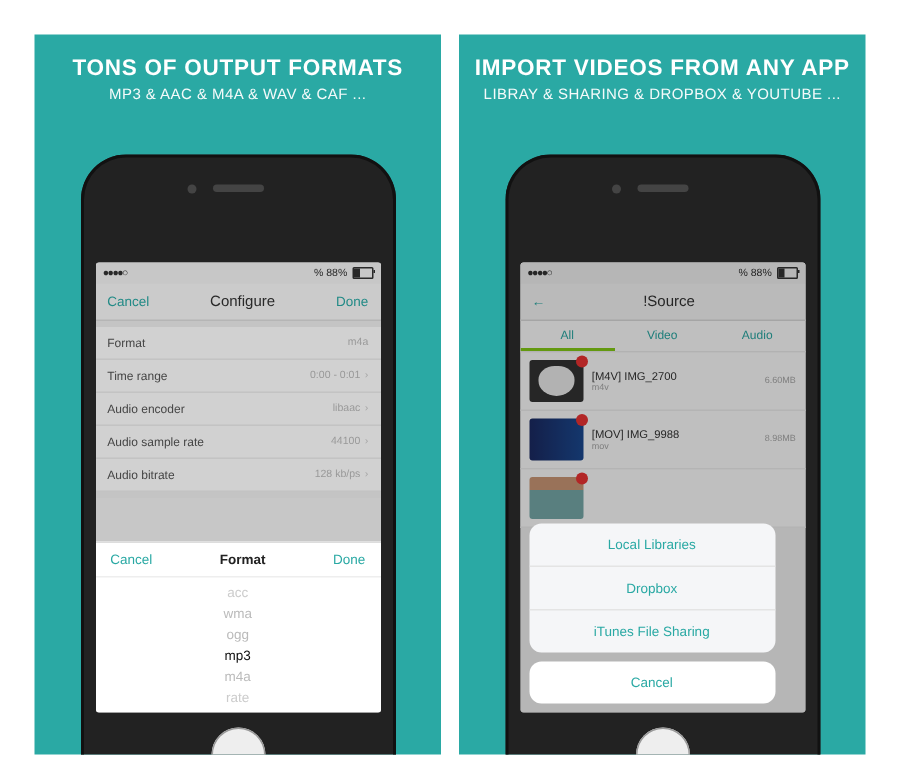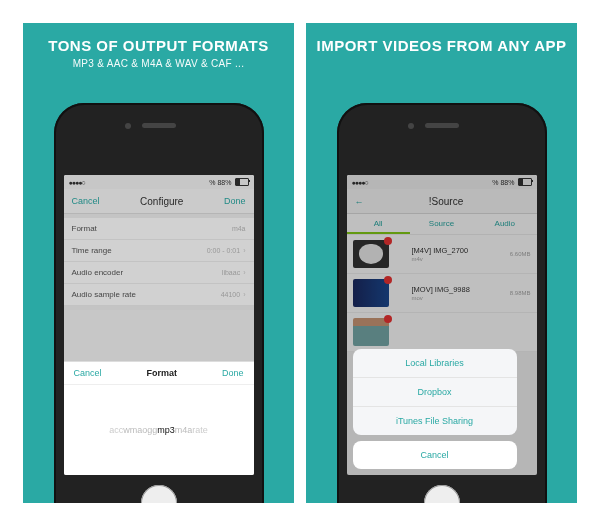--- a/index.html
+++ b/index.html
@@ -102,35 +102,35 @@
   .sheet {
     position:absolute; left:0; right:0; bottom:0; background:#fff; z-index:3;
     border-top:1px solid #ddd;
   }
   .sheet-bar {
     display:flex; justify-content:space-between; padding:6px 10px;
     font-size:9px; border-bottom:1px solid #eee;
   }
   .sheet-bar .l, .sheet-bar .r { color:#2aa9a4; }
   .sheet-bar .c { color:#222; font-weight:600; }
-  .picker { height:90px; display:flex; justify-content:center; align-items:center; font-size:9px; }
+  .picker { height:90px; display:flex; flex-direction:column; justify-content:center; align-items:center; font-size:9px; }
   .picker div { padding:2px 0; color:#ccc; }
   .picker .sel { color:#111; font-weight:500; }
   .picker .near { color:#bbb; }
 
   
   .segbar {
     display:flex; height:20px; background:#fff; font-size:8px; color:#2aa9a4;
     border-bottom:1px solid #eee;
   }
   .seg { flex:1; text-align:center; padding:5px 0; }
   .seg.active { border-bottom:2px solid #84cc16; color:#2aa9a4; font-weight:500; }
   .mrow {
     display:flex; align-items:center; padding:5px 6px; background:#fff;
-    border-bottom:1px solid #f0f0f0; gap:23px;
+    border-bottom:1px solid #f0f0f0; gap:6px;
   }
   .thumb { width:36px; height:28px; background:#333; border-radius:2px; position:relative; flex-shrink:0; }
   .thumb.flower::after {
     content:""; position:absolute; inset:4px 6px; background:#eee; border-radius:45% 45% 50% 50%;
   }
   .thumb.fish { background:linear-gradient(90deg,#1b2a62,#1b4a92); }
   .thumb.boat { background:linear-gradient(180deg,#c97 30%,#7aa 30%); }
   .badge { position:absolute; top:-3px; right:-3px; width:8px; height:8px; background:#e33; border-radius:50%; }
   .minfo { flex:1; font-size:7.5px; color:#444; display:flex; flex-direction:column; gap:1px;}
   .mname { color:#333; }
@@ -198,20 +198,24 @@
             <span class="rv"><span>0:00 - 0:01</span><span class="chev">›</span></span>
           </div>
           <div class="row">
             <span>Audio encoder</span>
             <span class="rv"><span>libaac</span><span class="chev">›</span></span>
           </div>
           <div class="row">
             <span>Audio sample rate</span>
             <span class="rv"><span>44100</span><span class="chev">›</span></span>
           </div>
+          <div class="row">
+            <span>Audio bitrate</span>
+            <span class="rv"><span>128 kb/ps</span><span class="chev">›</span></span>
+          </div>
         </div>
         <div class="dim-overlay"></div>
         <div class="sheet">
           <div class="sheet-bar">
             <span class="l">Cancel</span>
             <span class="c">Format</span>
             <span class="r">Done</span>
           </div>
           <div class="picker">
             <div>acc</div>
@@ -223,20 +227,21 @@
           </div>
         </div>
       </div>
       <div class="home"></div>
     </div>
   </div>
 
   <div class="card">
     <div class="card-head">
       <div class="card-title">IMPORT VIDEOS FROM ANY APP</div>
+      <div class="card-sub">LIBRAY &amp; SHARING &amp; DROPBOX &amp; YOUTUBE ...</div>
     </div>
     <div class="phone">
       <div class="phone-top">
           <div class="cam"></div>
           <div class="speaker"></div>
         </div>
       <div class="screen">
         <div class="statusbar">
           <span class="dots">●●●●○</span>
           <span class="st-r">
@@ -246,21 +251,21 @@
               </span>
           </span>
         </div>
         <div class="navbar">
           <span class="nav-l">←</span>
           <span class="nav-c">!Source</span>
           <span class="nav-r"></span>
         </div>
         <div class="segbar">
           <div class="seg active">All</div>
-          <div class="seg">Source</div>
+          <div class="seg">Video</div>
           <div class="seg">Audio</div>
         </div>
         <div>
           <div class="mrow">
             <div class="thumb flower">
                 <div class="badge"></div>
               </div>
             <div class="minfo">
               <span class="mname">[M4V] IMG_2700</span>
               <span class="msub">m4v</span>

